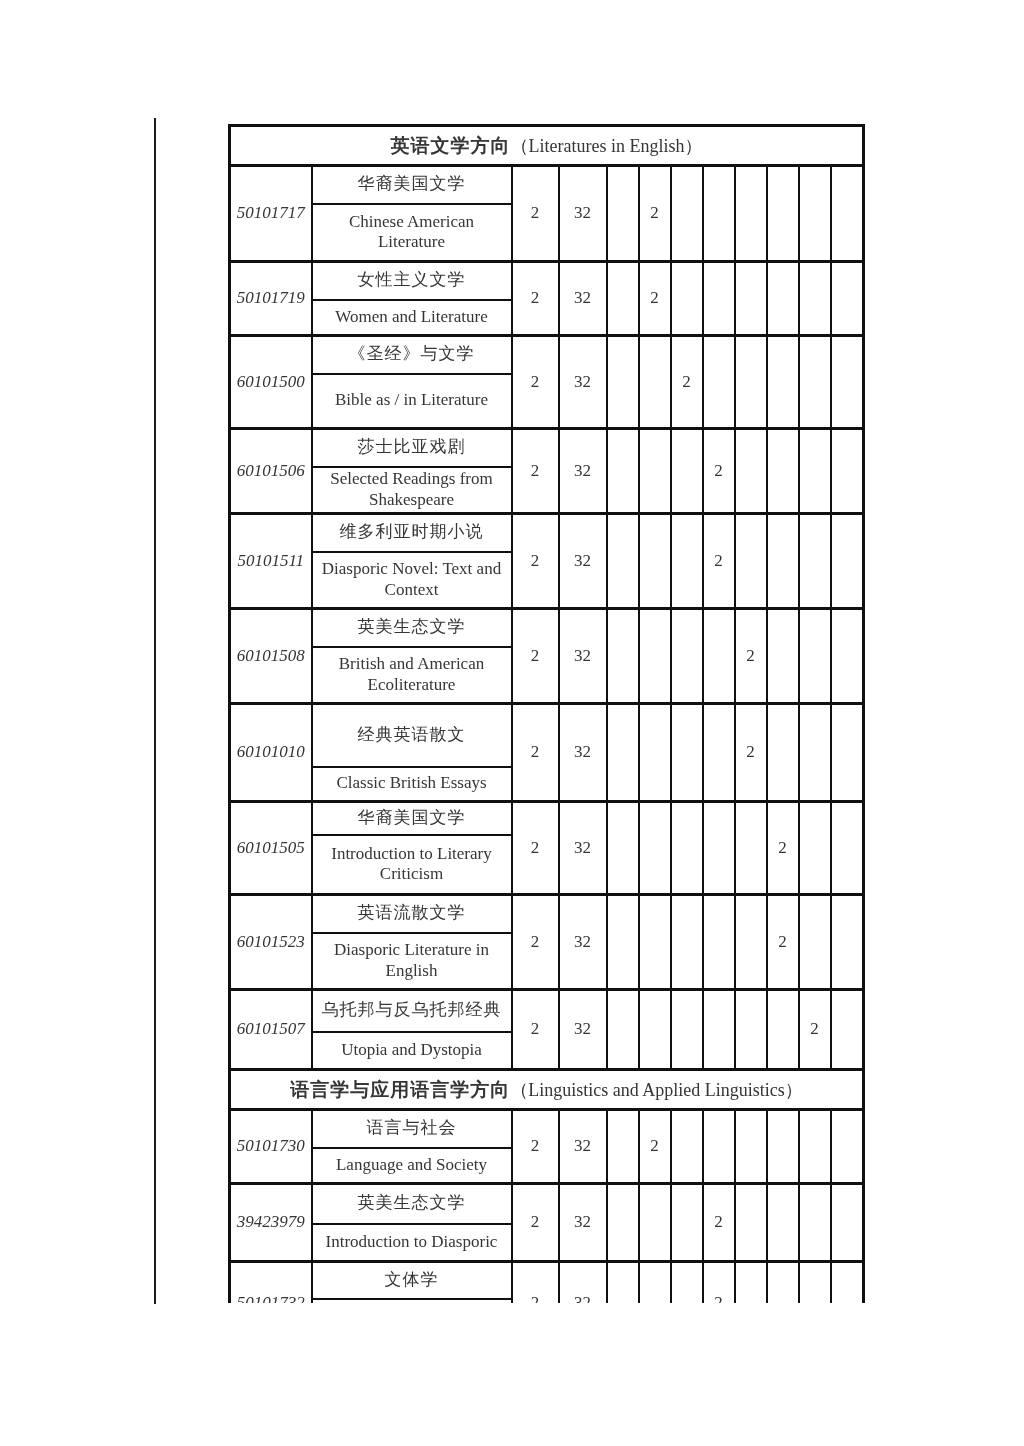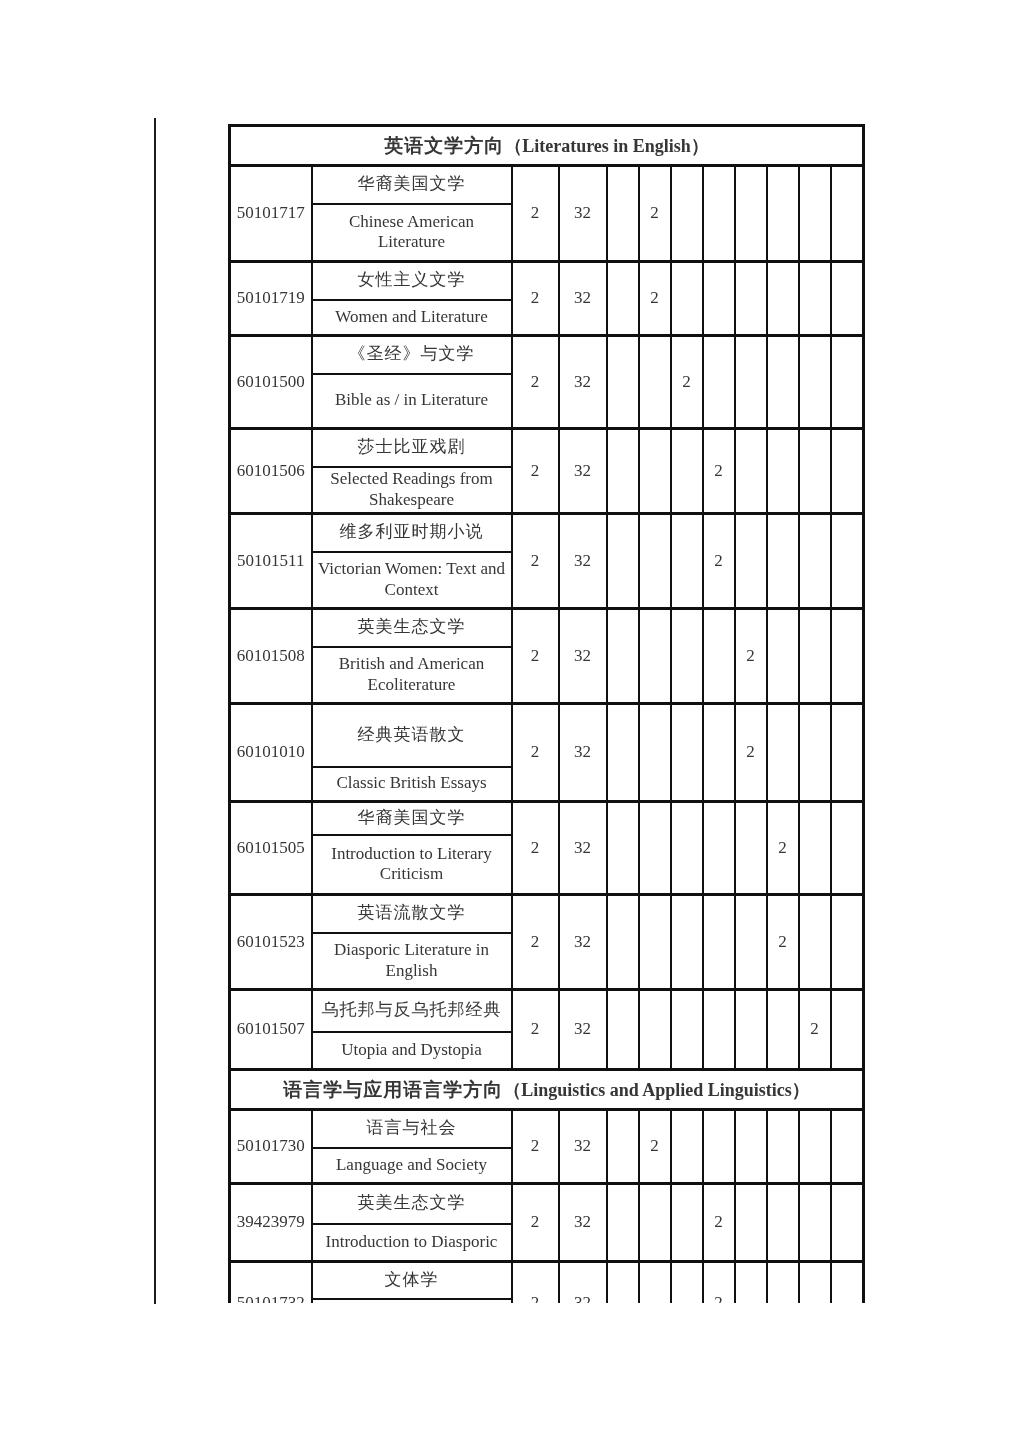--- a/index.html
+++ b/index.html
@@ -32,24 +32,24 @@
     padding:1px 4px;
     overflow:hidden;
   }
   tr.sep td { border-top:3px solid #101010; }
   td.zh-cell {
     border-bottom:3px solid #101010;
     text-align:left; font-size:19px; padding-left:6px;
     letter-spacing:1px;
   }
   td.en-cell { text-align:left; padding-left:6px; }
-  td.code-cell { font-size:17px; padding:1px 2px; }
+  td.code-cell { font-size:17px; padding:1px 2px;font-style:italic; }
   tr.sec td { font-size:18px; }
   tr.sec .zh { font-weight:bold; font-size:19px; letter-spacing:1px; }
-  tr.sec .en { font-weight:bold; }
+  tr.sec .en { font-weight:normal; }
 </style>
 </head>
 <body>
 
 <div class="margin-line"></div>
 
 <div class="table-wrap">
   <table class="course-table" id="course-table">
     <colgroup>
       <col style="width:82px">
@@ -145,21 +145,21 @@
           <td class="sem-cell" rowspan="2"></td>
           <td class="sem-cell" rowspan="2"></td>
           <td class="sem-cell" rowspan="2"></td>
           <td class="sem-cell" rowspan="2">2</td>
           <td class="sem-cell" rowspan="2"></td>
           <td class="sem-cell" rowspan="2"></td>
           <td class="sem-cell" rowspan="2"></td>
           <td class="sem-cell" rowspan="2"></td>
         </tr>
         <tr style="height: 57px;">
-          <td class="en-cell">Victorian Women: Text and Context</td>
+          <td class="en-cell">Diasporic Novel: Text and Context</td>
         </tr>
         <tr class="sep" style="height: 38px;">
           <td class="code-cell" rowspan="2">60101508</td>
           <td class="zh-cell">英美生态文学</td>
           <td class="num-cell" rowspan="2">2</td>
           <td class="num-cell" rowspan="2">32</td>
           <td class="sem-cell" rowspan="2"></td>
           <td class="sem-cell" rowspan="2"></td>
           <td class="sem-cell" rowspan="2"></td>
           <td class="sem-cell" rowspan="2"></td>

